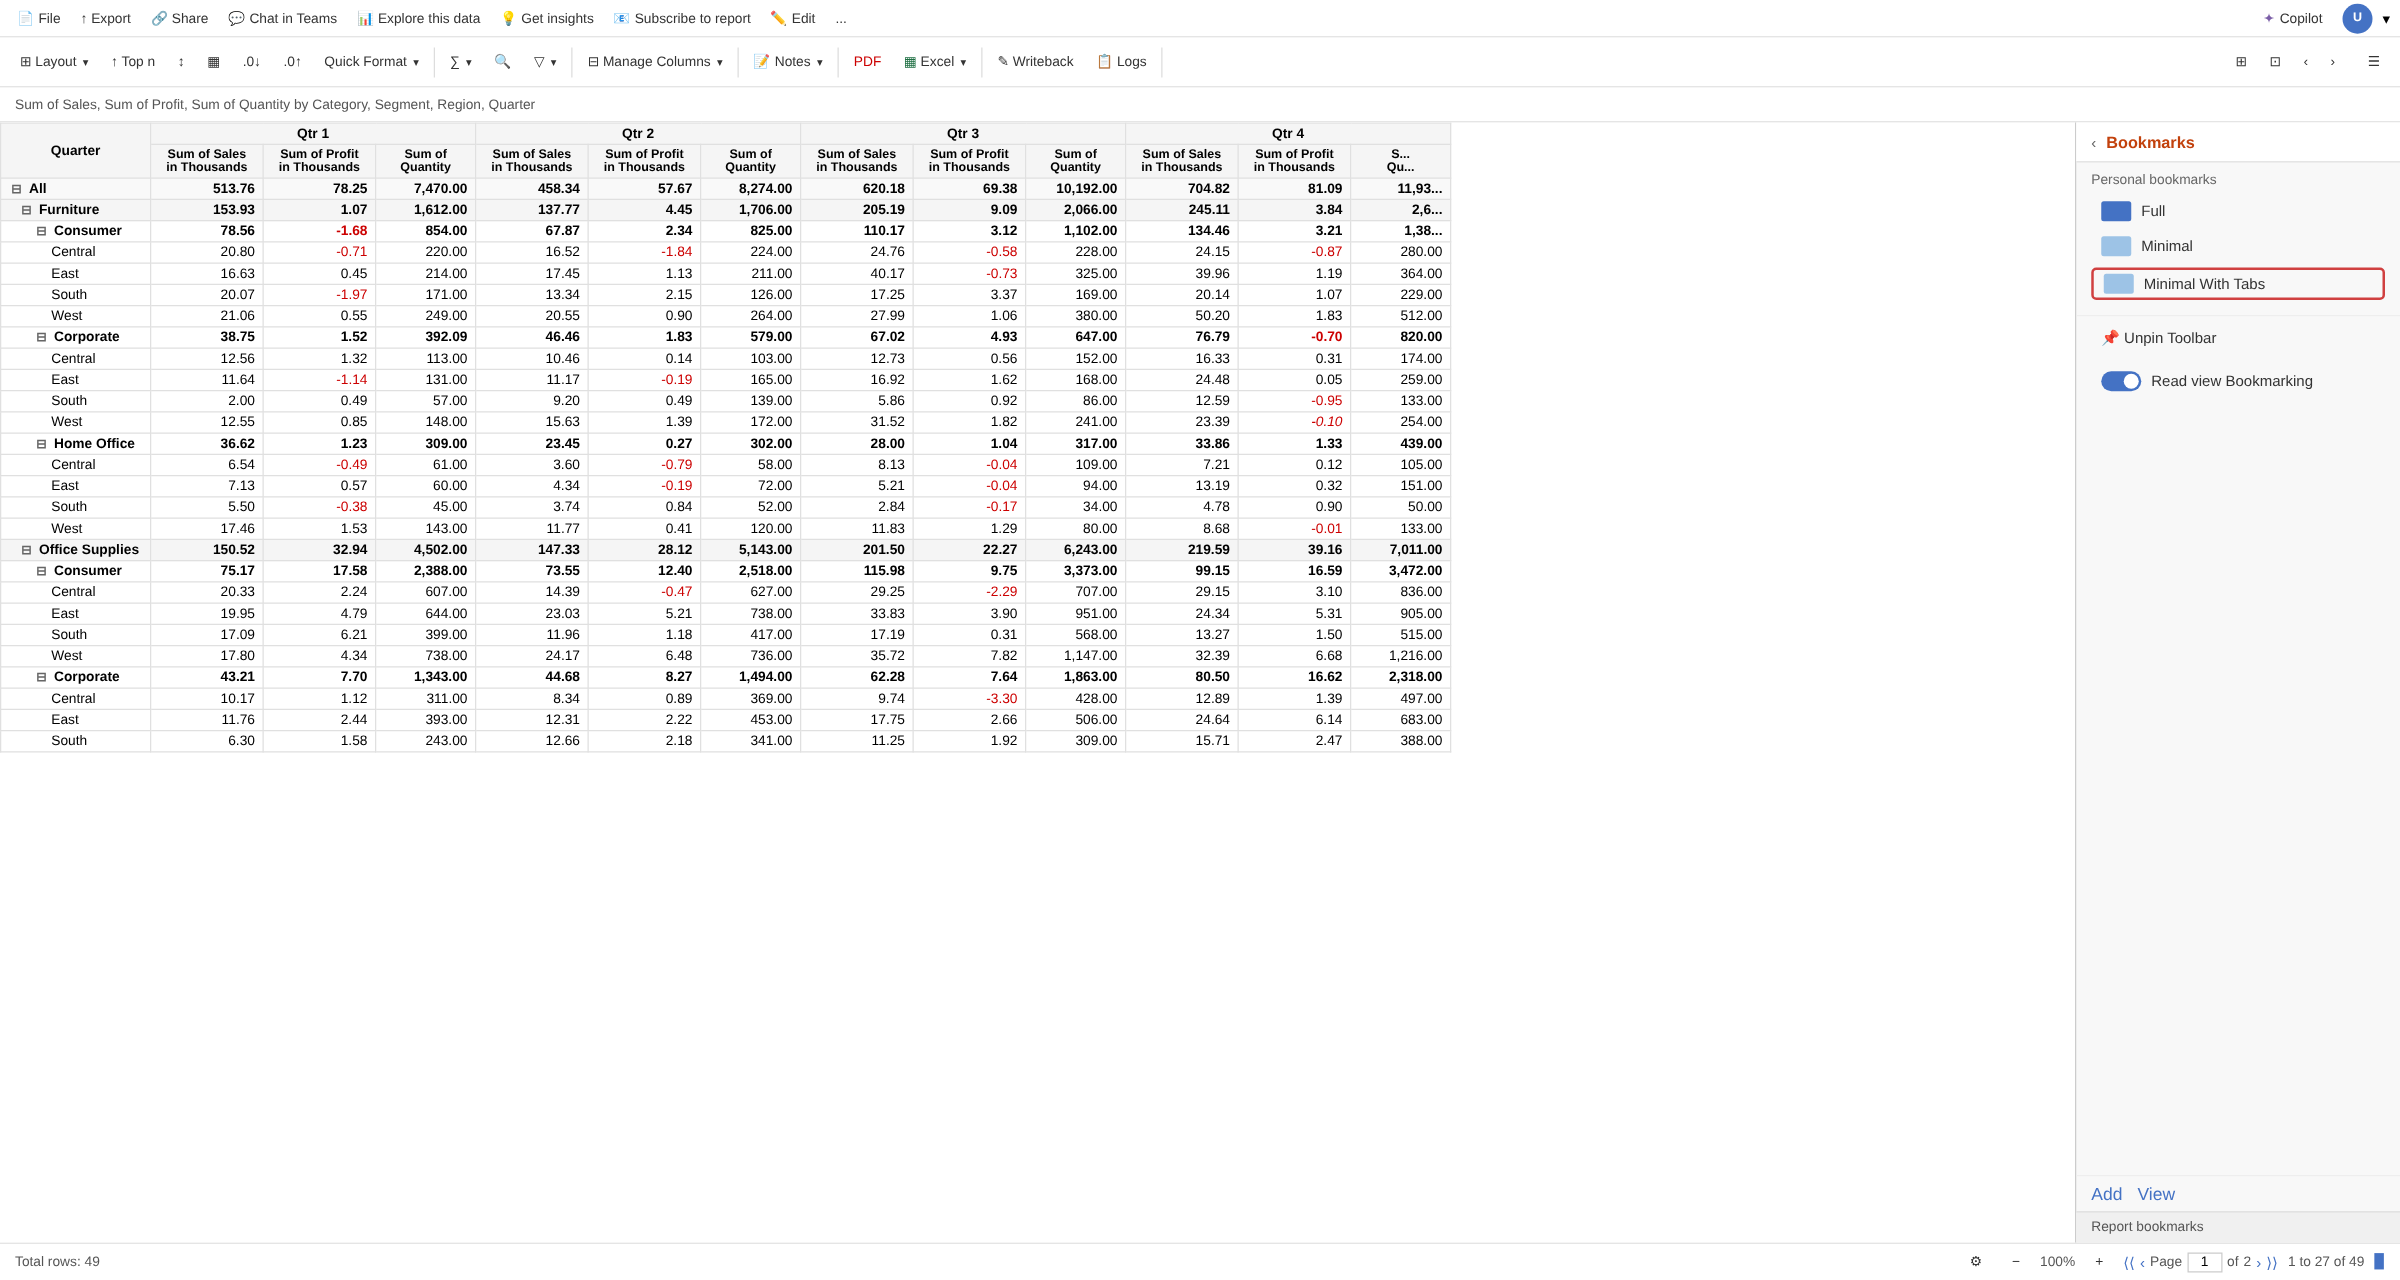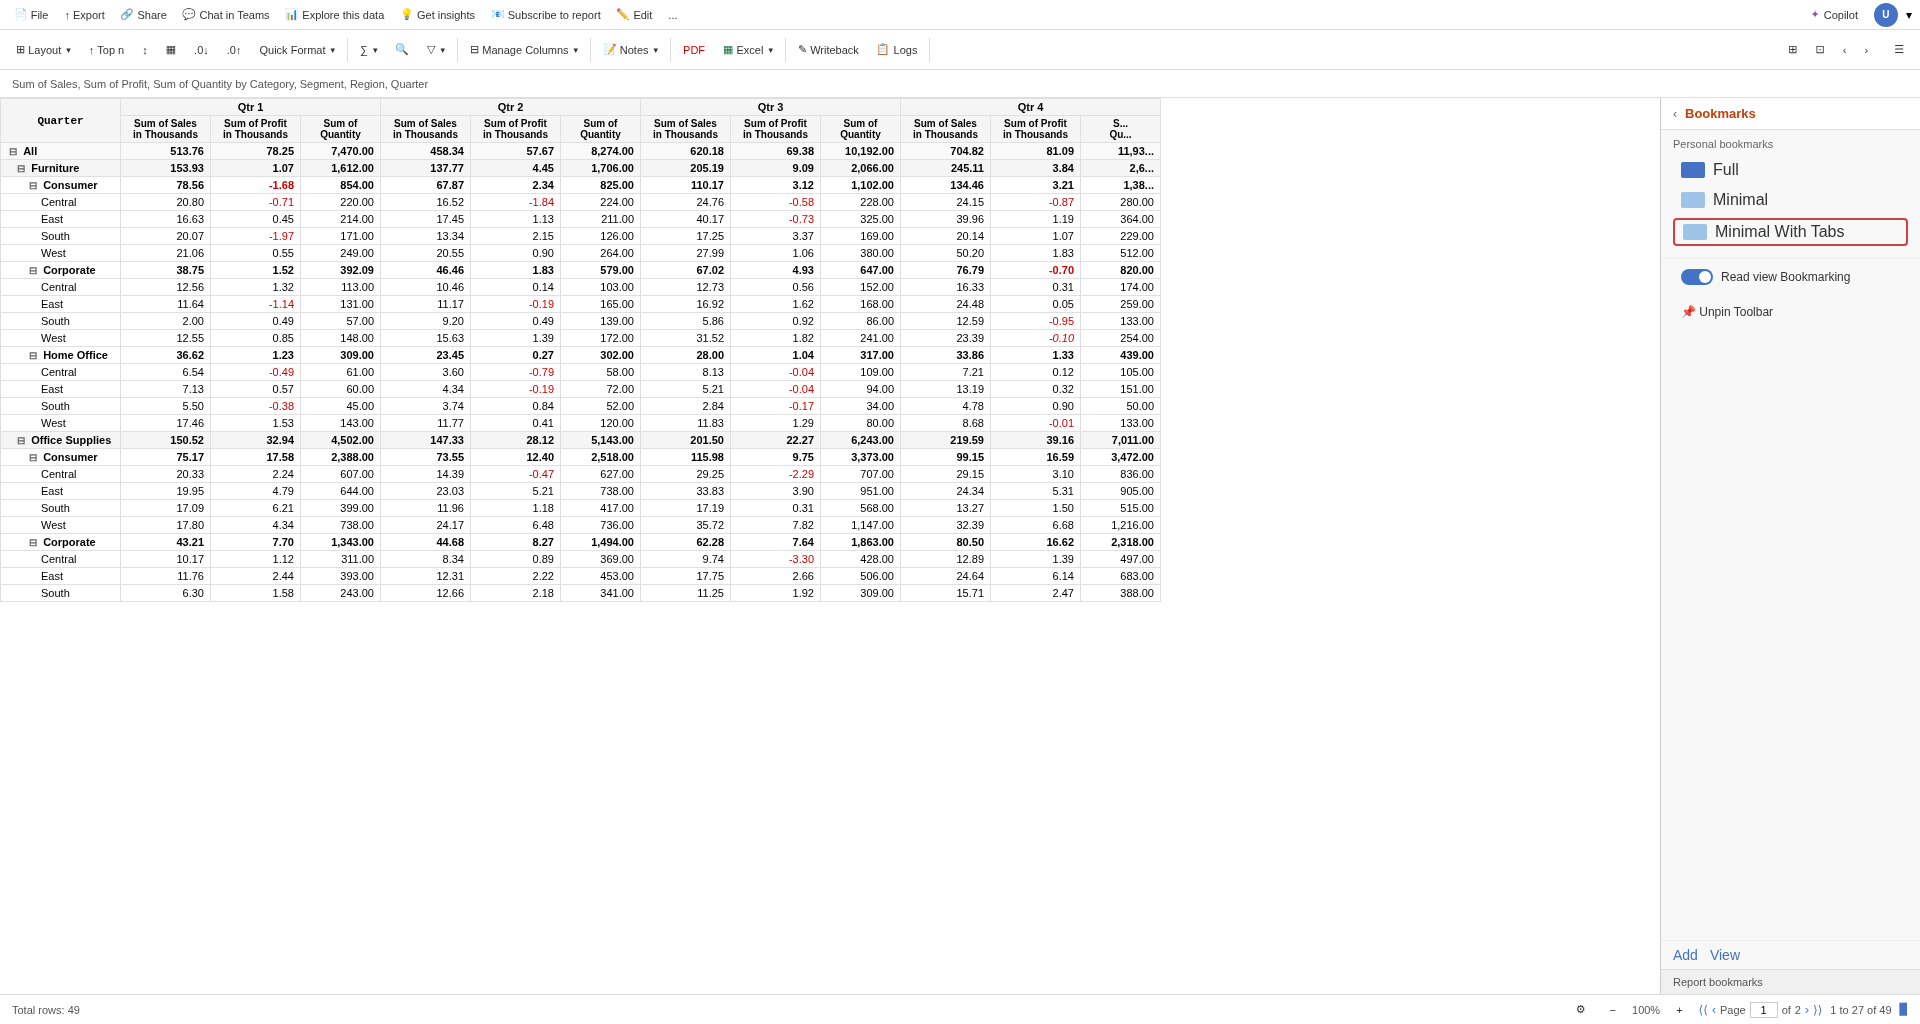--- a/index.html
+++ b/index.html
@@ -50,21 +50,21 @@
       border: 1px solid #e0e0e0; padding: 2px 6px; white-space: nowrap;
     }
     .data-table th {
       background: #f5f5f5; font-weight: 600; text-align: center;
     }
     .data-table td { text-align: right; }
     .data-table td.label-cell { text-align: left; }
     
     .qtr-header { background: #e8e8f0; font-size: 11px; }
     .sub-header { background: #f0f0f5; font-size: 10px; text-align: center; }
-    .corner-header { background: #f5f5f5; font-family: Liberation Mono, monospace; }
+    .corner-header { background: #f5f5f5; }
     
     .row-all td { font-weight: bold; background: #f9f9f9; }
     .row-category td { font-weight: bold; background: #f5f5f5; }
     .row-segment td { font-weight: 600; }
     
     .expand-icon { font-size: 10px; cursor: pointer; margin-right: 3px; color: #666; }
     
     
     .right-panel {
       width: 260px; background: #f8f8f8; border-left: 1px solid #ccc;
@@ -83,21 +83,21 @@
       display: flex; align-items: center; gap: 8px; padding: 5px 8px;
       cursor: pointer; border-radius: 3px; margin-bottom: 2px;
     }
     
     .bookmark-icon {
       width: 20px; height: 14px; border-radius: 2px; flex-shrink: 0;
     }
     .bookmark-icon.blue { background: #4472c4; }
     .bookmark-icon.light-blue { background: #9dc3e6; }
     
-    .bookmark-label { font-size: 16px; color: #333; }
+    .bookmark-label { font-size: 12px; color: #333; }
     
     .bookmark-item-highlighted {
       border: 2px solid #d04040; border-radius: 4px; padding: 3px;
       margin: 4px 0;
     }
     
     .toggle-row {
       display: flex; align-items: center; gap: 8px; padding: 6px 8px;
       cursor: pointer;
     }
@@ -740,30 +740,30 @@
           <span class="bookmark-label">Minimal</span>
         </div>
 
         <div class="bookmark-item bookmark-item-highlighted" style="border:2px solid #d04040;border-radius:4px;padding:3px 8px;margin:4px 0;">
           <div class="bookmark-icon light-blue" style="width:24px;height:16px;border-radius:2px;background:#9dc3e6;flex-shrink:0;"></div>
           <span class="bookmark-label">Minimal With Tabs</span>
         </div>
       </div>
 
       <div style="padding: 4px 12px;">
+        <div class="unpin-toolbar">
+          <span>📌 </span>
+          <span>Unpin Toolbar</span>
+        </div>
+      </div>
+
+      <div style="padding: 4px 12px;">
         <div class="toggle-row">
           <div class="toggle-switch"></div>
           <span class="toggle-label">Read view Bookmarking</span>
-        </div>
-      </div>
-
-      <div style="padding: 4px 12px;">
-        <div class="unpin-toolbar">
-          <span>📌 </span>
-          <span>Unpin Toolbar</span>
         </div>
       </div>
     </div>
 
     <div class="add-view-tabs">
       <span class="av-tab">Add</span>
       <span class="av-tab">View</span>
     </div>
 
     <div class="report-bookmarks-footer">

